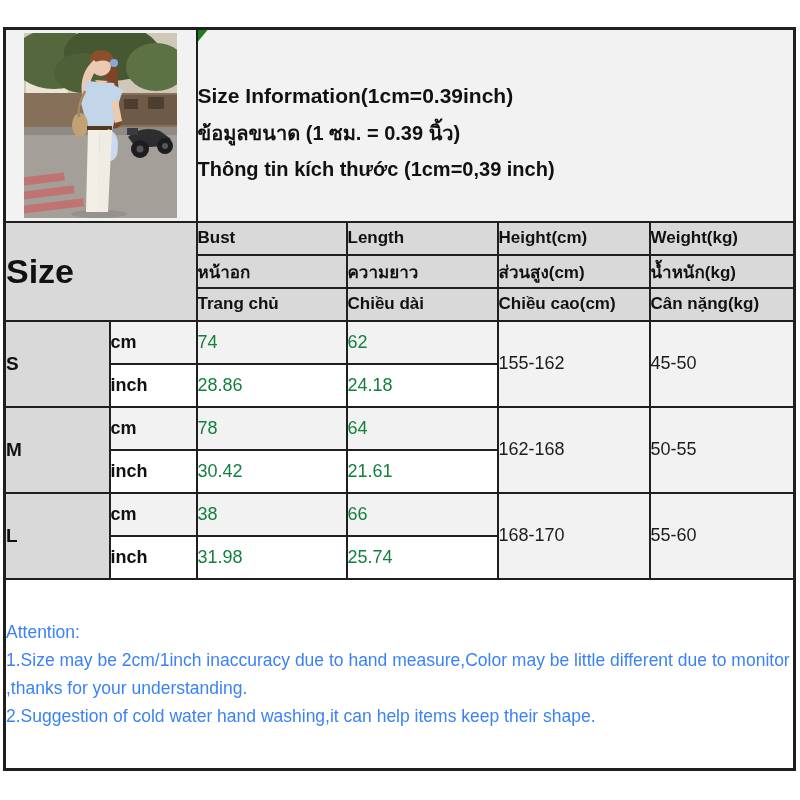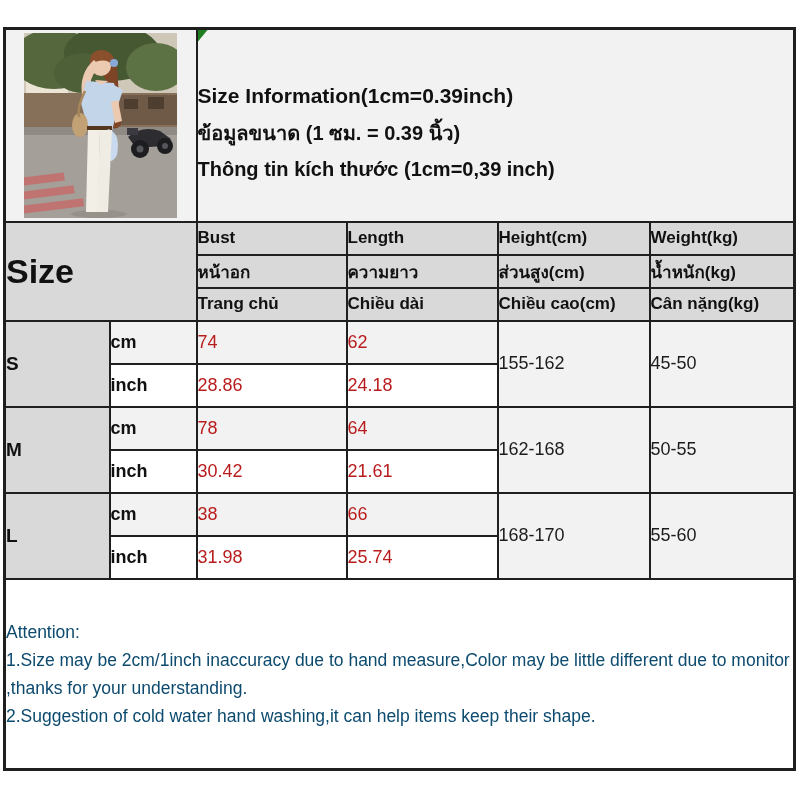--- a/index.html
+++ b/index.html
@@ -33,29 +33,29 @@
   .title-wrap { padding-top:14px; }
   .title-en { font-size:21px; font-weight:bold; }
   .title-th { font-size:20px; font-weight:bold; margin-top:9px; }
   .title-vi { font-size:20px; font-weight:bold; margin-top:9px; }
 
   .size-label { background:#d9d9d9; font-size:34px; font-weight:bold; }
   .hdr-cell   { background:#d9d9d9; font-weight:bold; font-size:17px; }
 
   .size-letter { background:#d9d9d9; font-weight:bold; font-size:19px; }
   .unit-cell   { font-weight:bold; font-size:18px; }
-  .val         { font-size:18px; color:#b91c1c; font-weight:400; }
+  .val         { font-size:18px; color:#15803d; font-weight:400; }
   .range-cell  { background:#f2f2f2; font-size:18px; color:#1c1c1c; font-weight:400; }
 
   tr.row-cm  td.unit-cell, tr.row-cm  td.val { background:#f2f2f2; }
   tr.row-in  td.unit-cell, tr.row-in  td.val { background:#ffffff; }
 
   .attention-cell {
     background:#ffffff; text-align:left; vertical-align:top;
-    padding:5px 8px 0 7px; font-size:17.5px; line-height:28px; color:#0c4a6e;
+    padding:5px 8px 0 7px; font-size:17.5px; line-height:28px; color:#3b82f6;
   }
   .attention-cell div { margin:0; }
 </style>
 </head>
 <body>
 
 <div class="canvas">
   <table class="sheet">
     <colgroup>
       <col style="width:105px">

